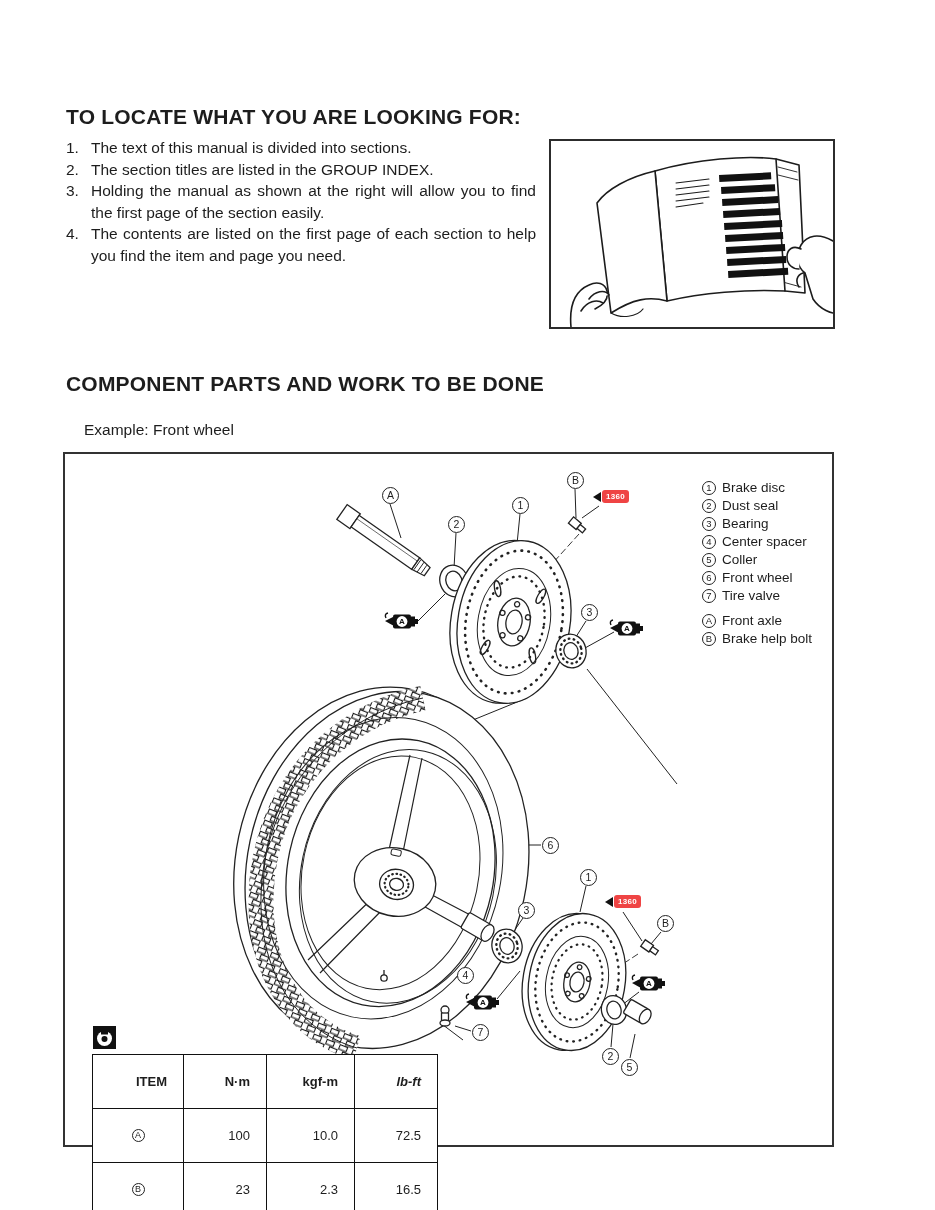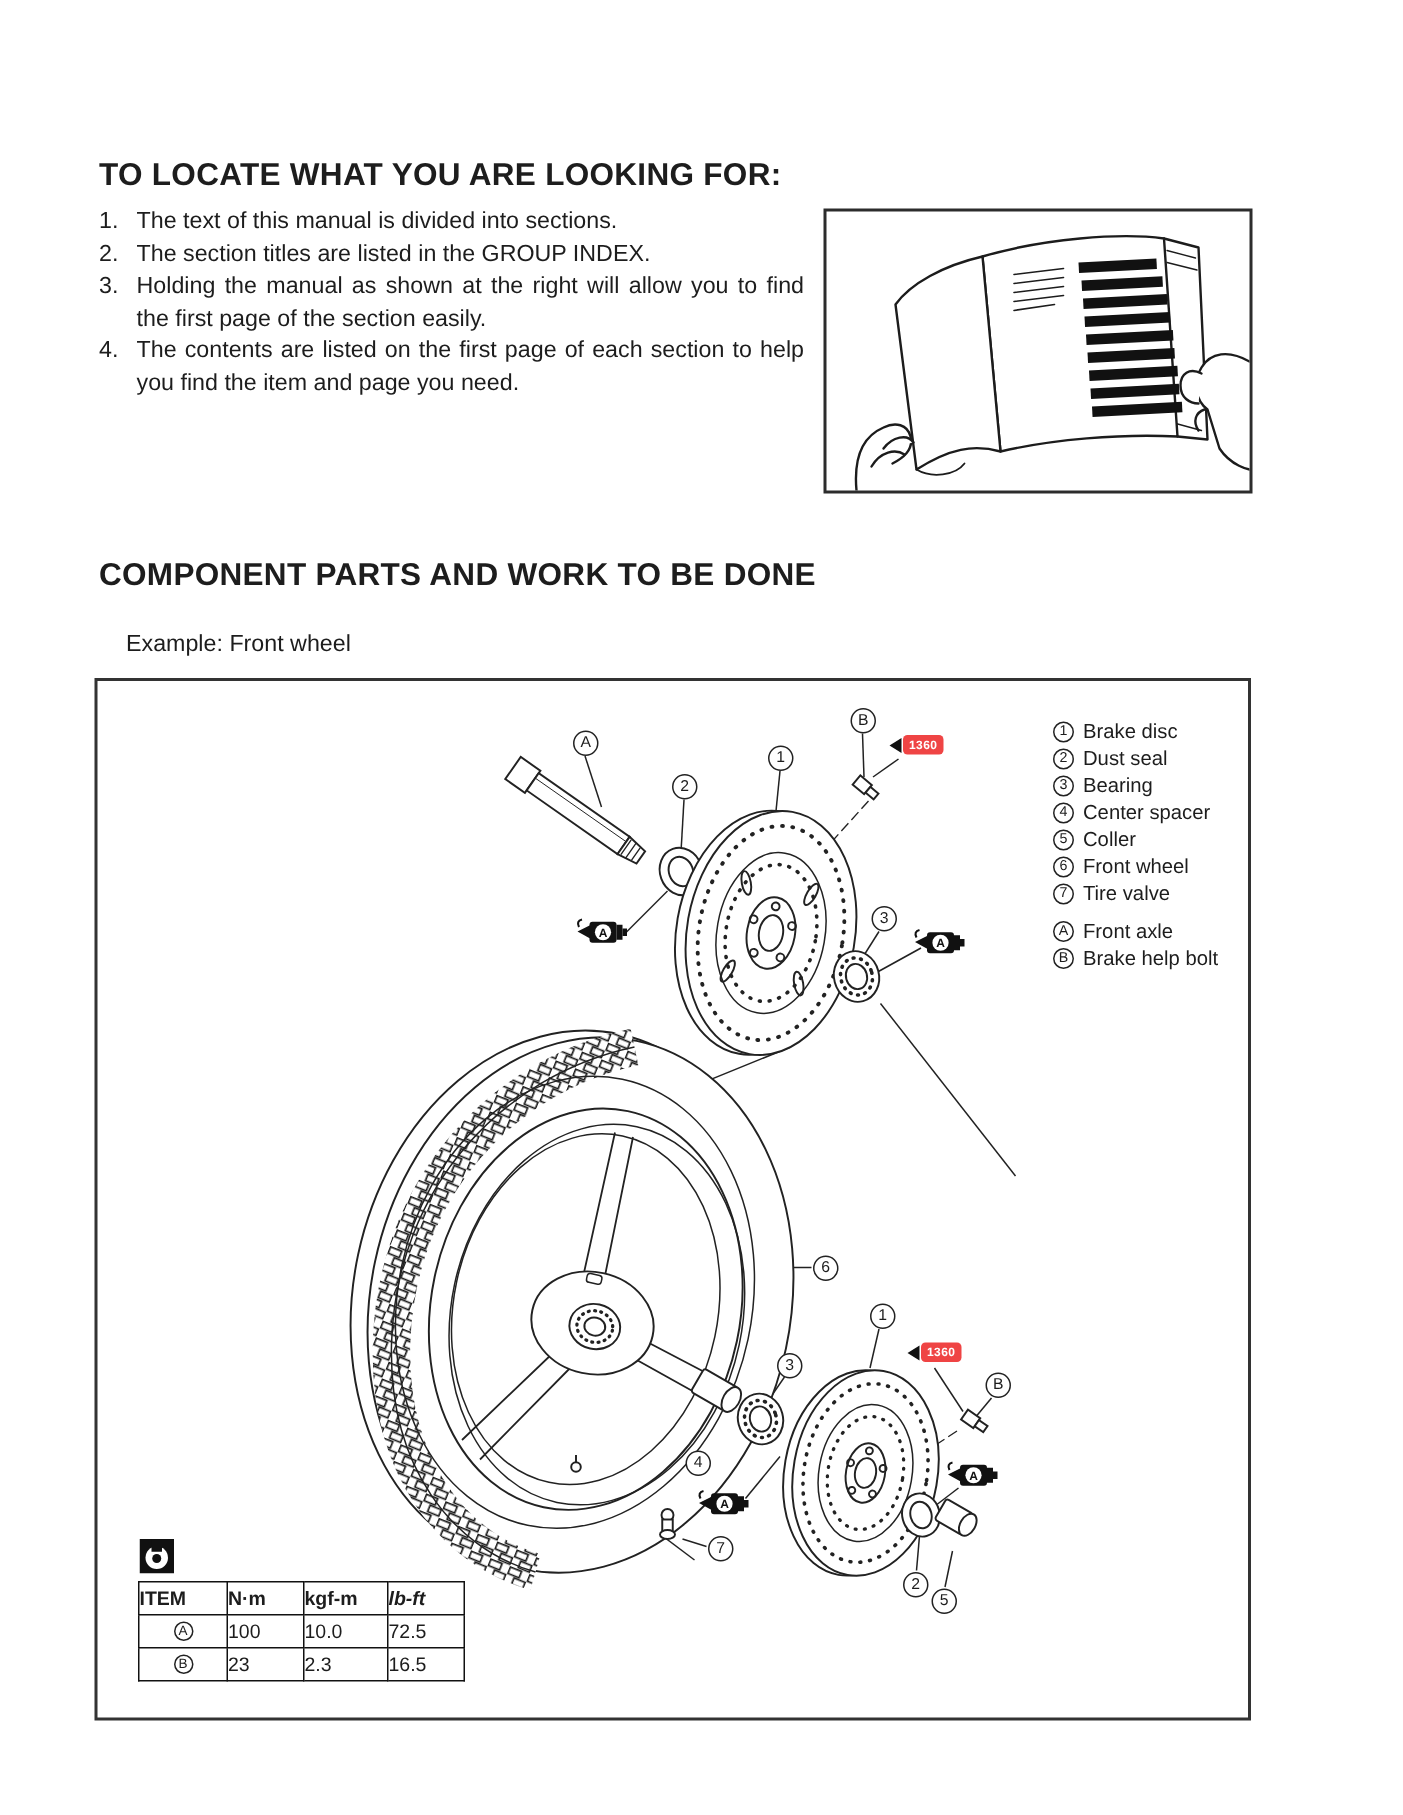--- a/index.html
+++ b/index.html
@@ -37,21 +37,21 @@
   .lock-tag{position:absolute;display:flex;align-items:center;}
   .tag-arrow{width:0;height:0;border-top:5px solid transparent;border-bottom:5px solid transparent;
              border-right:8px solid #111;margin-right:1px;}
   .tag-body{background:#ef4444;color:#fff;font-size:8px;font-weight:bold;border-radius:3px;
             padding:3px 4px 2px 4px;letter-spacing:.3px;line-height:1;}
   
   .grease{position:absolute;}
   
   .wrench{position:absolute;left:28px;top:572px;}
   .ttable{position:absolute;left:27px;top:600px;border-collapse:collapse;font-size:13px;background:#fff;}
-  .ttable th,.ttable td{border:1.4px solid #111;text-align:left;padding:0;height:21px;}
+  .ttable th,.ttable td{border:1.4px solid #111;text-align:right;padding:16px;height:21px;}
   .ttable th{font-weight:bold;}
   .c-item{width:58px;}.c-nm{width:50px;margin-top:32px;}.c-kgf{width:55px;}.c-lb{width:50px;font-style:italic;}
   .tcirc{width:13px;height:13px;border:1.1px solid #222;border-radius:50%;margin:0 auto;
          display:flex;align-items:center;justify-content:center;font-size:9px;line-height:1;box-sizing:border-box;}
 </style>
 </head>
 <body>
 
 <div class="page">
 

